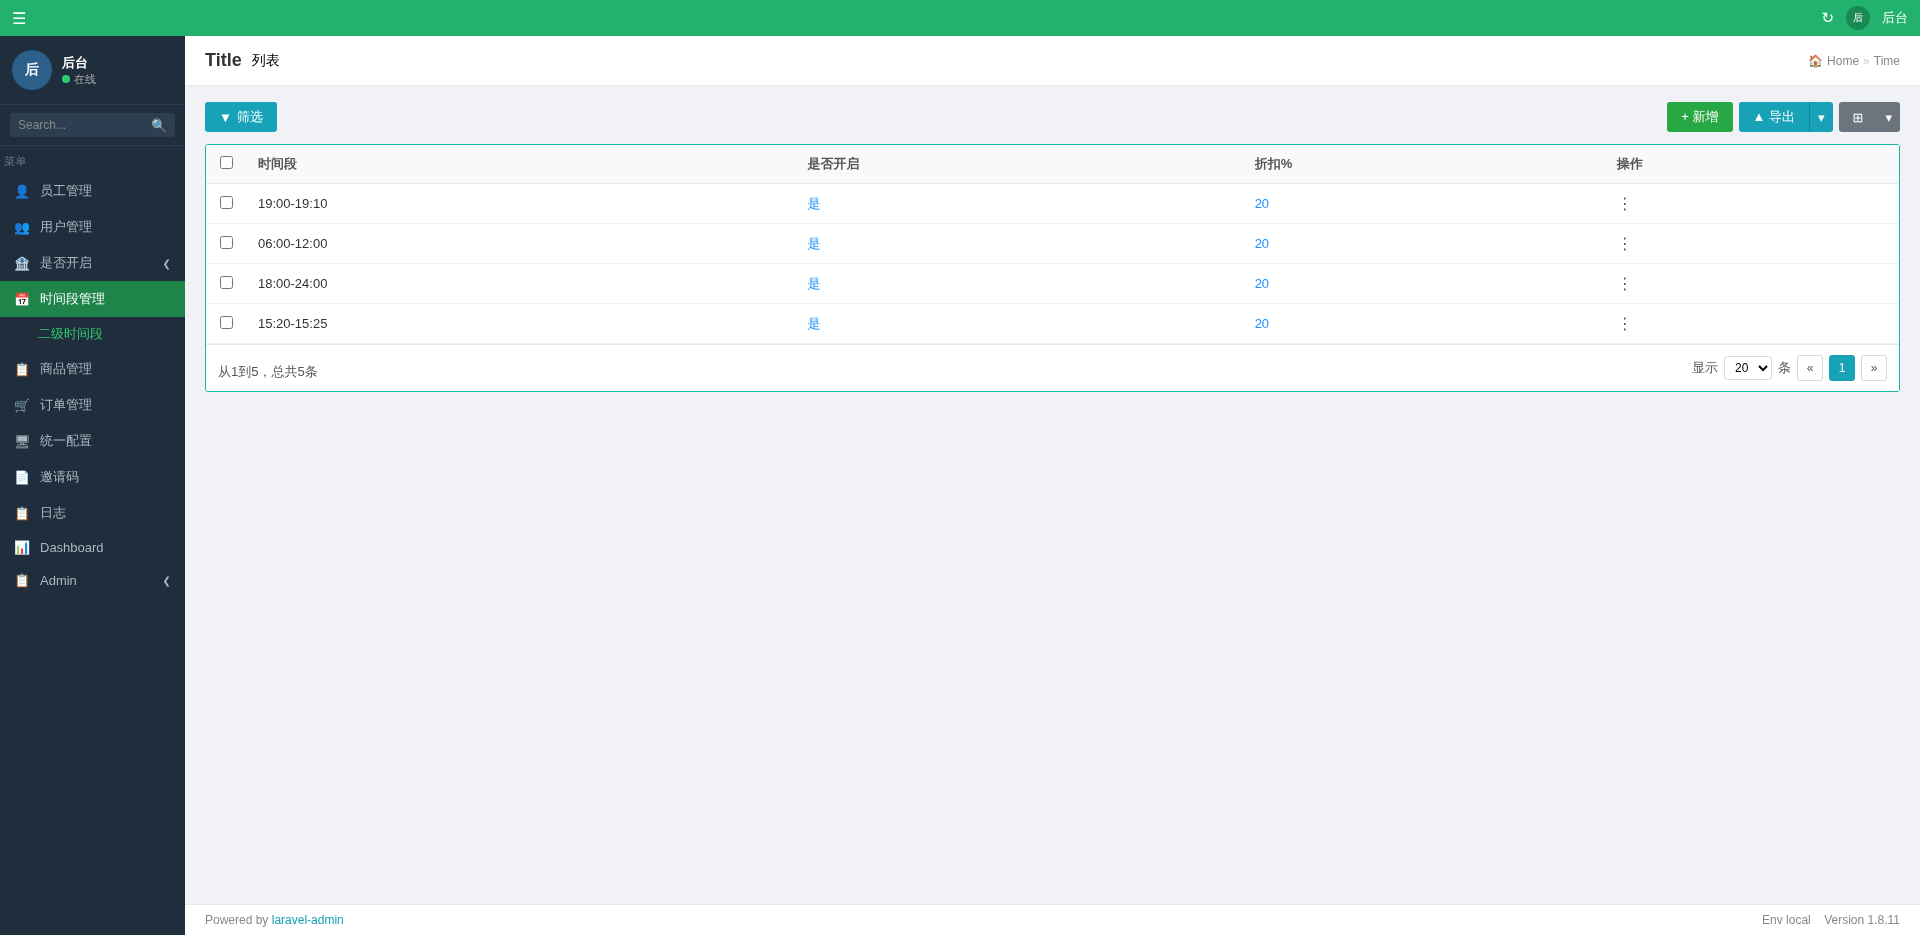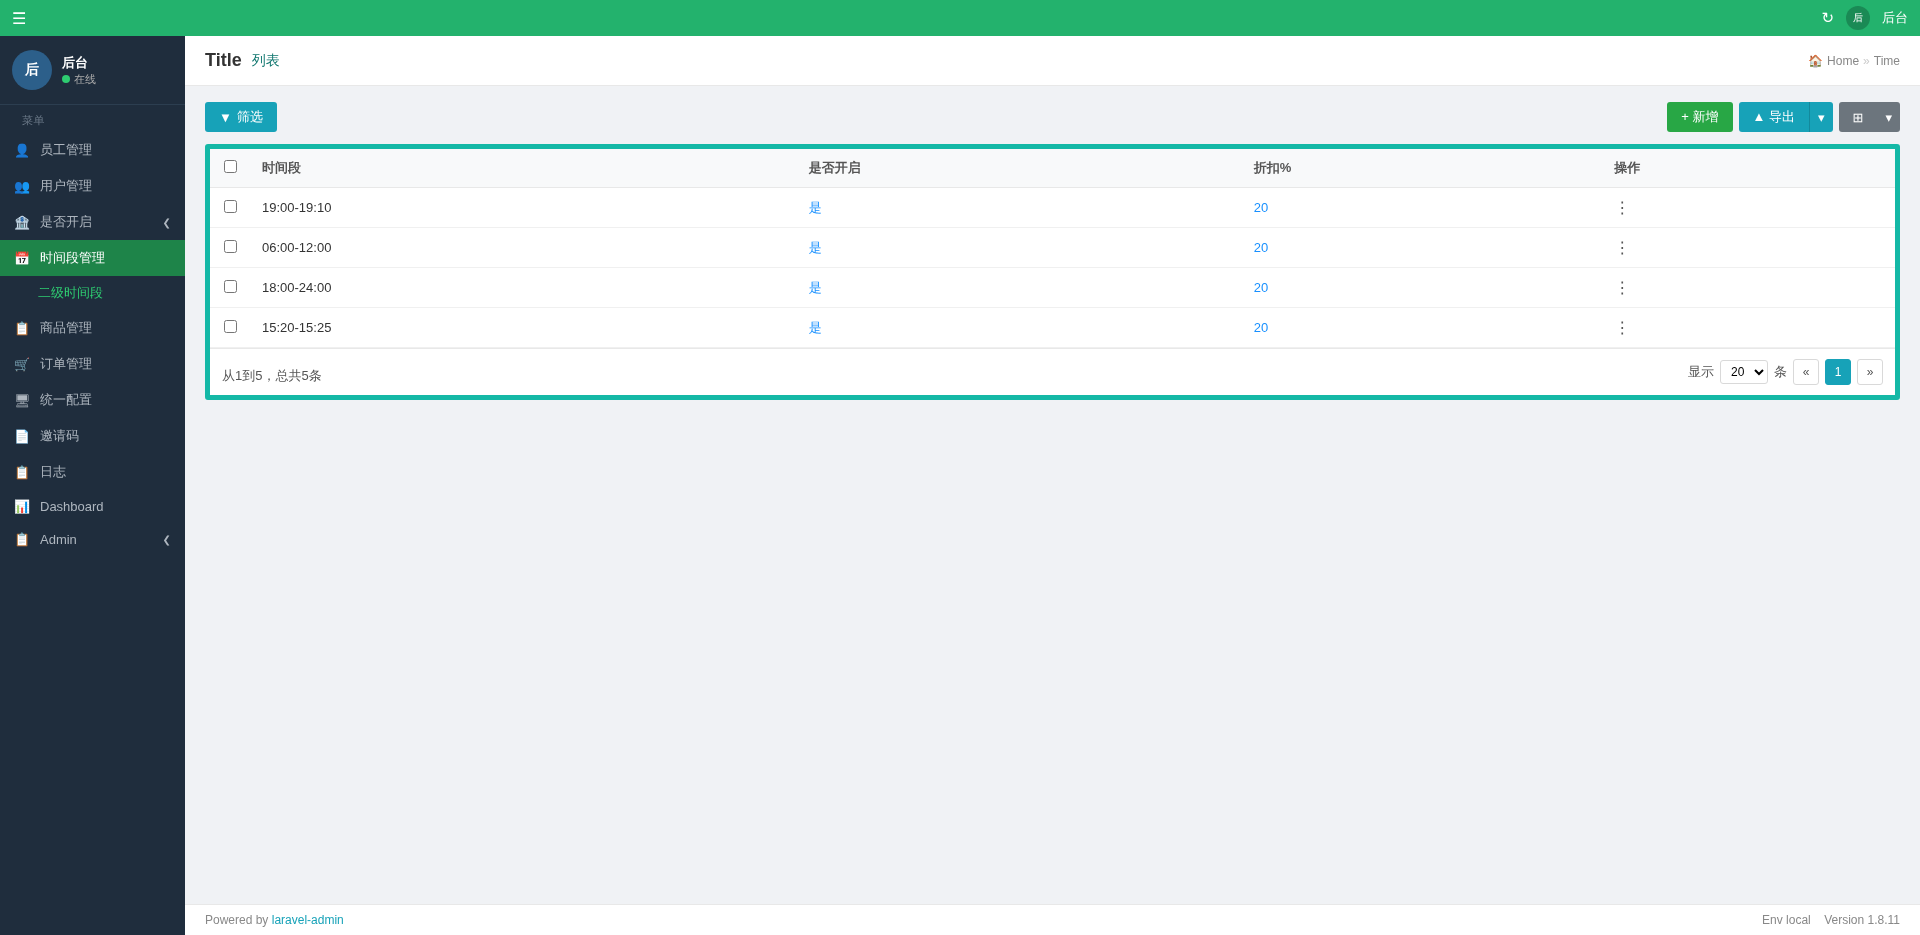--- a/index.html
+++ b/index.html
@@ -69,21 +69,21 @@
     .sidebar-search input::placeholder { color: #888; }
     .search-wrap { position: relative; }
     .search-wrap .search-icon {
       position: absolute; right: 7px; top: 50%; transform: translateY(-50%);
       color: #888; font-size: 13px;
     }
 
     .sidebar-menu-label {
       color: #6c7a89;
       font-size: 11px;
-      padding: 8px 22px 4px;
+      padding: 8px 4px 4px;
       text-transform: uppercase;
       letter-spacing: 0.5px;
     }
 
     .sidebar-item {
       display: flex; align-items: center; gap: 10px;
       padding: 9px 14px;
       color: #aeb6bf;
       cursor: pointer;
       font-size: 13px;
@@ -108,21 +108,21 @@
     .page-header {
       background: #fff;
       padding: 14px 20px;
       border-bottom: 1px solid #e8e8e8;
       display: flex;
       align-items: center;
       justify-content: space-between;
     }
     .page-title-area { display: flex; align-items: center; gap: 10px; }
     .page-title { font-size: 18px; font-weight: 600; color: #333; }
-    .page-subtitle { font-size: 14px; color: #0f766e; }
+    .page-subtitle { font-size: 14px; color: #000000; }
     .breadcrumb { display: flex; align-items: center; gap: 4px; font-size: 12px; color: #888; }
     .breadcrumb-home-icon { font-size: 12px; }
     .breadcrumb-sep { color: #ccc; }
     .breadcrumb-item { color: #888; }
 
     .content-area { flex: 1; padding: 16px 20px; overflow-y: auto; }
 
     
     .toolbar {
       display: flex;
@@ -145,21 +145,21 @@
       background: #17a2b8; color: #fff;
       padding: 6px 8px; border-left: 1px solid rgba(0,0,0,0.15);
       border-radius: 0 3px 3px 0;
     }
     .btn-cols { background: #6c757d; color: #fff; padding: 6px 8px; border-radius: 0 3px 3px 0; }
     .btn-cols-main { background: #6c757d; color: #fff; border-radius: 3px 0 0 3px; }
     .btn-group { display: flex; }
     .btn-export-wrap { display: flex; }
 
     
-    .table-container { background: #fff; border-radius: 3px; overflow: hidden; border: 5px solid #14b8a6; }
+    .table-container { background: #fff; border-radius: 3px; overflow: hidden; border: 1px solid #14b8a6; }
     table { width: 100%; border-collapse: collapse; }
     thead th {
       background: #f8f9fa;
       padding: 10px 12px;
       text-align: left;
       font-weight: 600;
       color: #555;
       border-bottom: 1px solid #e8e8e8;
       font-size: 13px;
     }
@@ -232,20 +232,26 @@
       </div>
       <div class="profile-info">
         <span class="profile-name">后台</span>
         <div class="profile-status">
           <div class="status-dot"></div>
           <span>在线</span>
         </div>
       </div>
     </div>
 
+    <div class="sidebar-search">
+      <div class="search-wrap">
+        <input type="text" placeholder="Search..." style="">
+        <span class="search-icon">🔍</span>
+      </div>
+    </div>
 
     <div class="sidebar-menu-label">菜单</div>
 
     <div class="sidebar-item">
       <span class="item-icon">👤</span>
       <span>员工管理</span>
     </div>
     <div class="sidebar-item">
       <span class="item-icon">👥</span>
       <span>用户管理</span>

